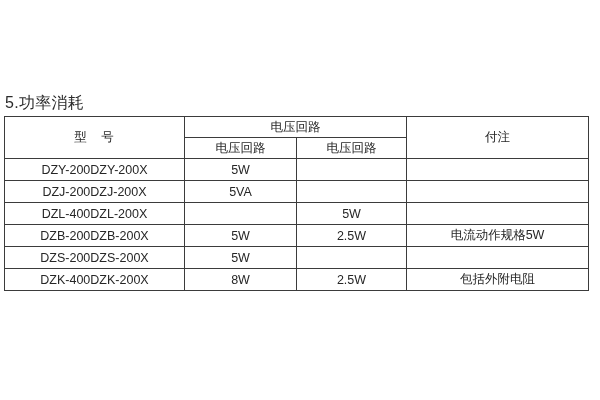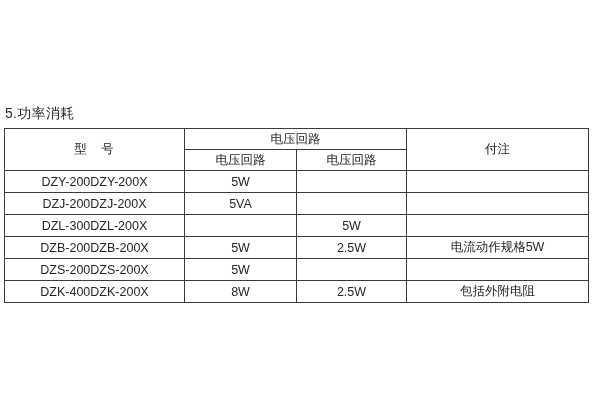--- a/index.html
+++ b/index.html
@@ -11,29 +11,29 @@
     position: relative;
     width: 600px;
     height: 400px;
     font-family: "Liberation Sans", "DejaVu Sans", sans-serif;
     color: #262626;
     overflow: hidden;
   }
   .section-title {
     position: absolute;
     left: 5px;
-    top: 105px;
-    font-size: 14px;
+    top: 93px;
+    font-size: 16px;
     letter-spacing: 0.3px;
     color: #2b2b2b;
   }
   table.spec-table {
     position: absolute;
     left: 4px;
-    top: 128px;
+    top: 116px;
     width: 584px;
     border-collapse: collapse;
     table-layout: fixed;
   }
   .spec-table th,
   .spec-table td {
     border: 1px solid #3b3b3b;
     text-align: center;
     vertical-align: middle;
     font-weight: normal;
@@ -99,21 +99,21 @@
           <span>DZJ-200X</span>
         </div>
       </td>
       <td>5VA</td>
       <td></td>
       <td></td>
     </tr>
     <tr>
       <td class="model-cell">
         <div class="pair">
-          <span>DZL-300</span>
+          <span>DZL-400</span>
           <span>DZL-200X</span>
         </div>
       </td>
       <td></td>
       <td>5W</td>
       <td></td>
     </tr>
     <tr>
       <td class="model-cell">
         <div class="pair">

